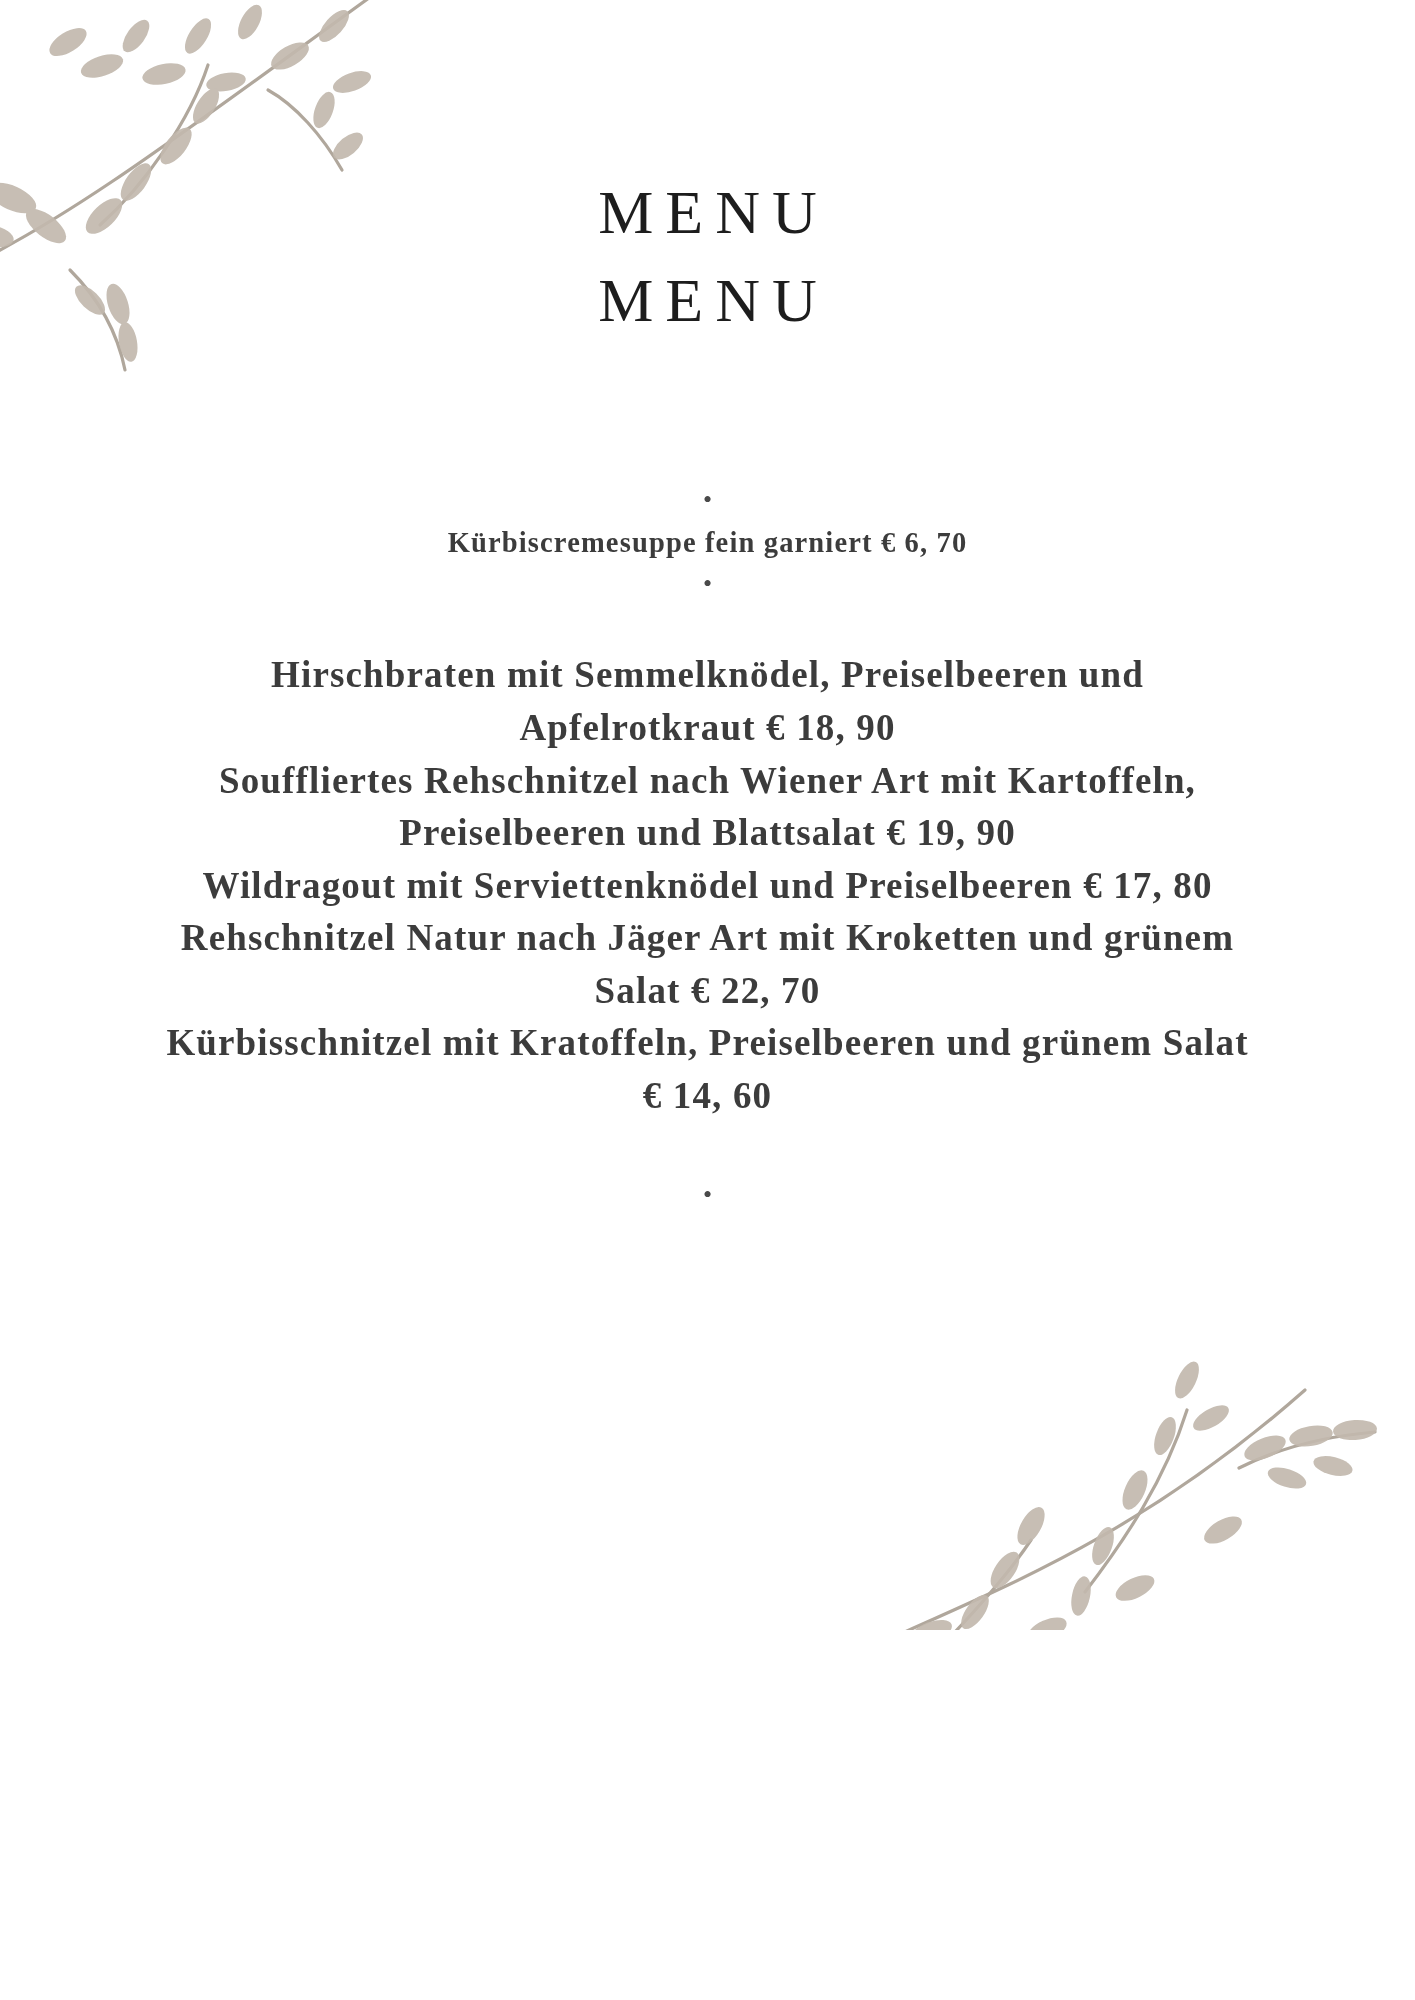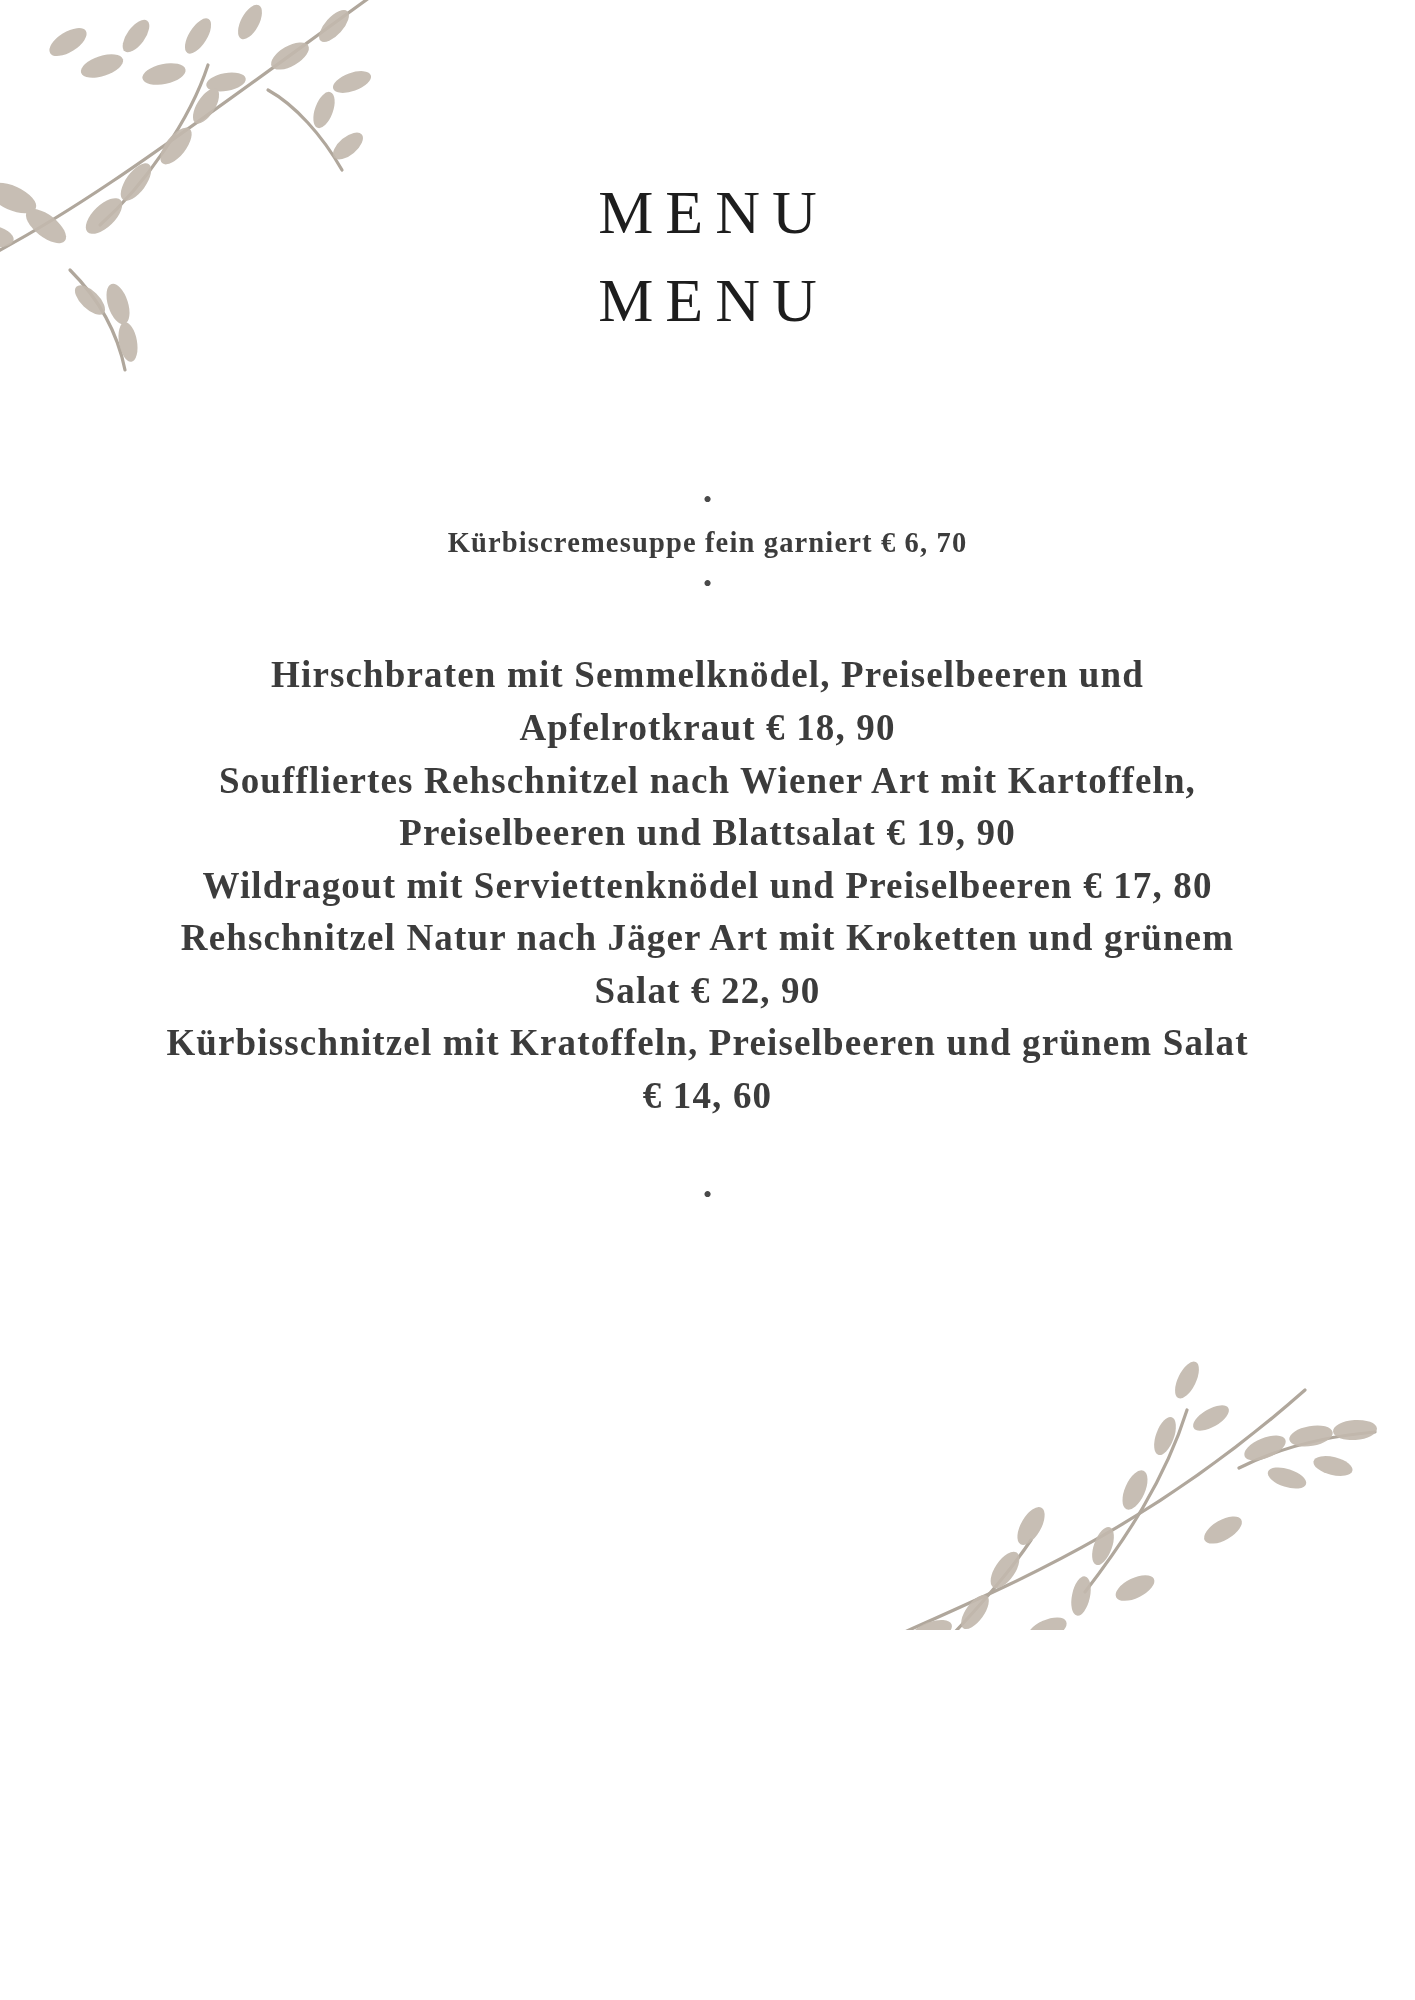--- a/index.html
+++ b/index.html
@@ -180,21 +180,21 @@
 
     <div class="soup-row">Kürbiscremesuppe fein garniert € 6, 70</div>
 
     <div class="dot dot-sep-mid">•</div>
 
     <div class="gap-after-soup"></div>
 
     <div class="item first">Hirschbraten mit Semmelknödel, Preiselbeeren und Apfelrotkraut € 18, 90</div>
     <div class="item">Souffliertes Rehschnitzel nach Wiener Art mit Kartoffeln, Preiselbeeren und Blattsalat € 19, 90</div>
     <div class="item">Wildragout mit Serviettenknödel und Preiselbeeren € 17, 80</div>
-    <div class="item">Rehschnitzel Natur nach Jäger Art mit Kroketten und grünem Salat € 22, 90</div>
+    <div class="item">Rehschnitzel Natur nach Jäger Art mit Kroketten und grünem Salat € 22, 70</div>
     <div class="item">Kürbisschnitzel mit Kratoffeln, Preiselbeeren und grünem Salat € 14, 60</div>
 
     <div class="gap-before-end"></div>
 
     <div class="dot-end">•</div>
   </div>
 
 </div>
 
 </body></html>

